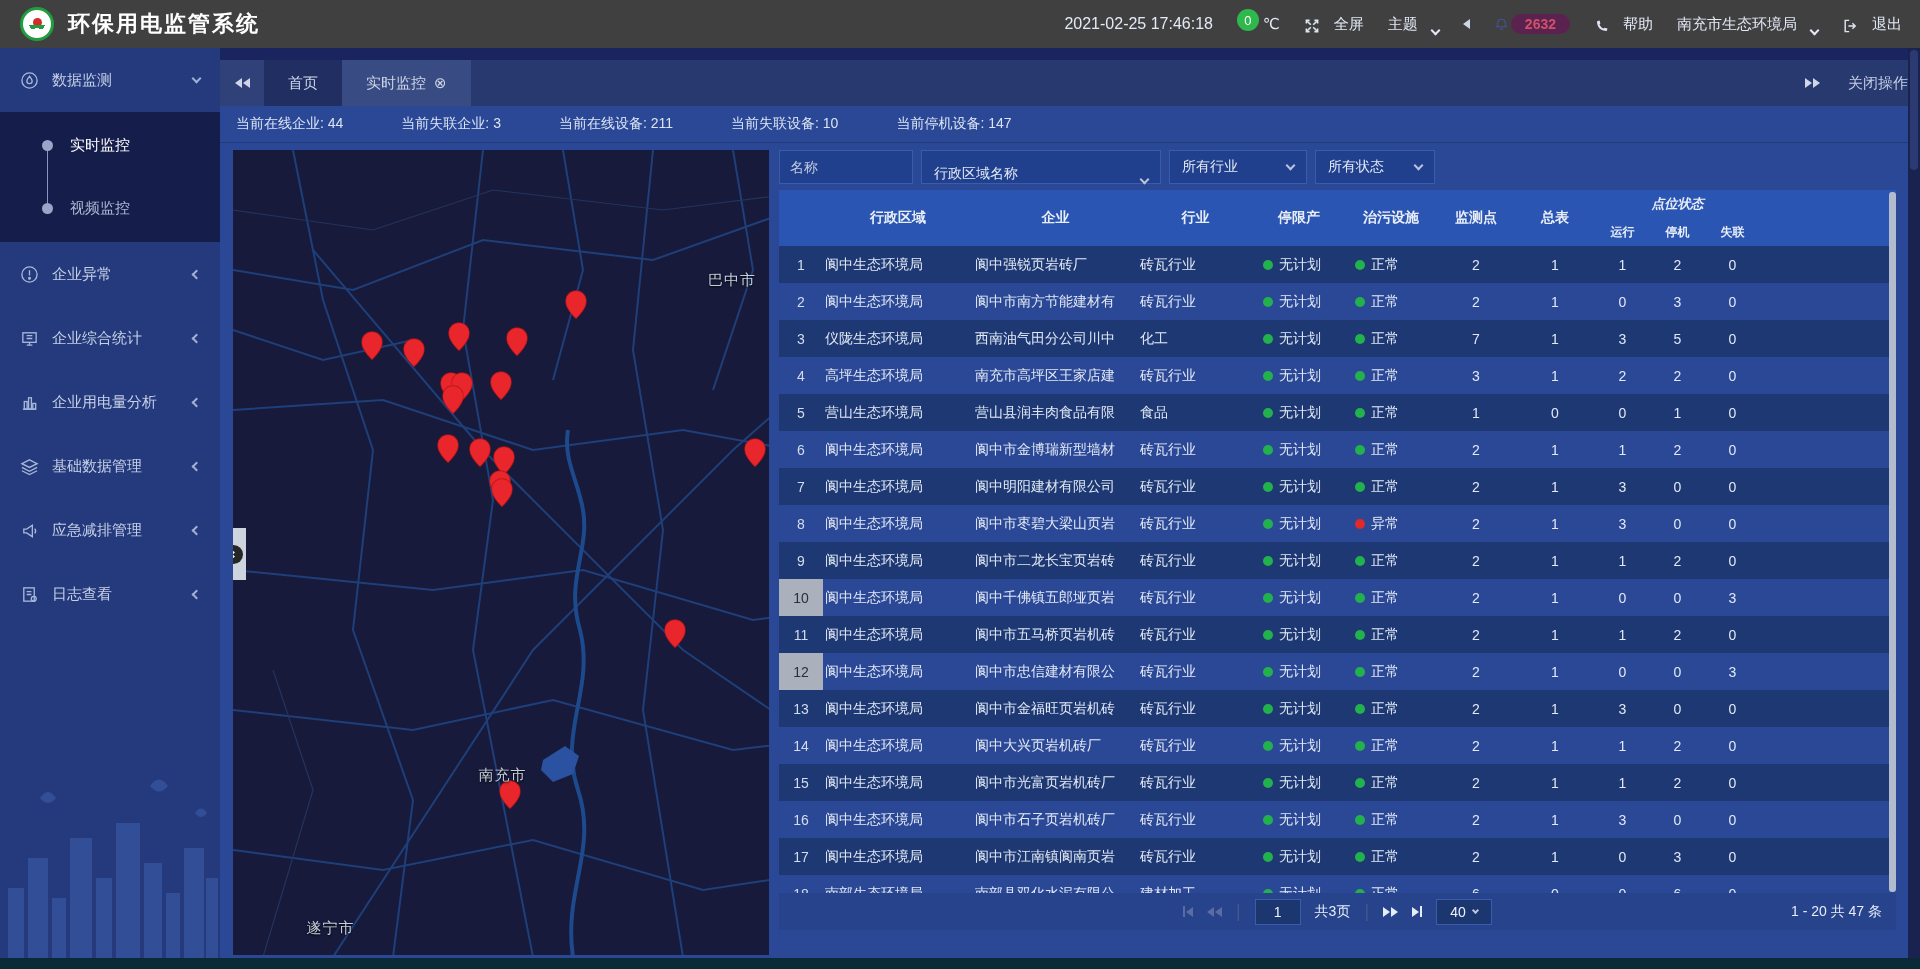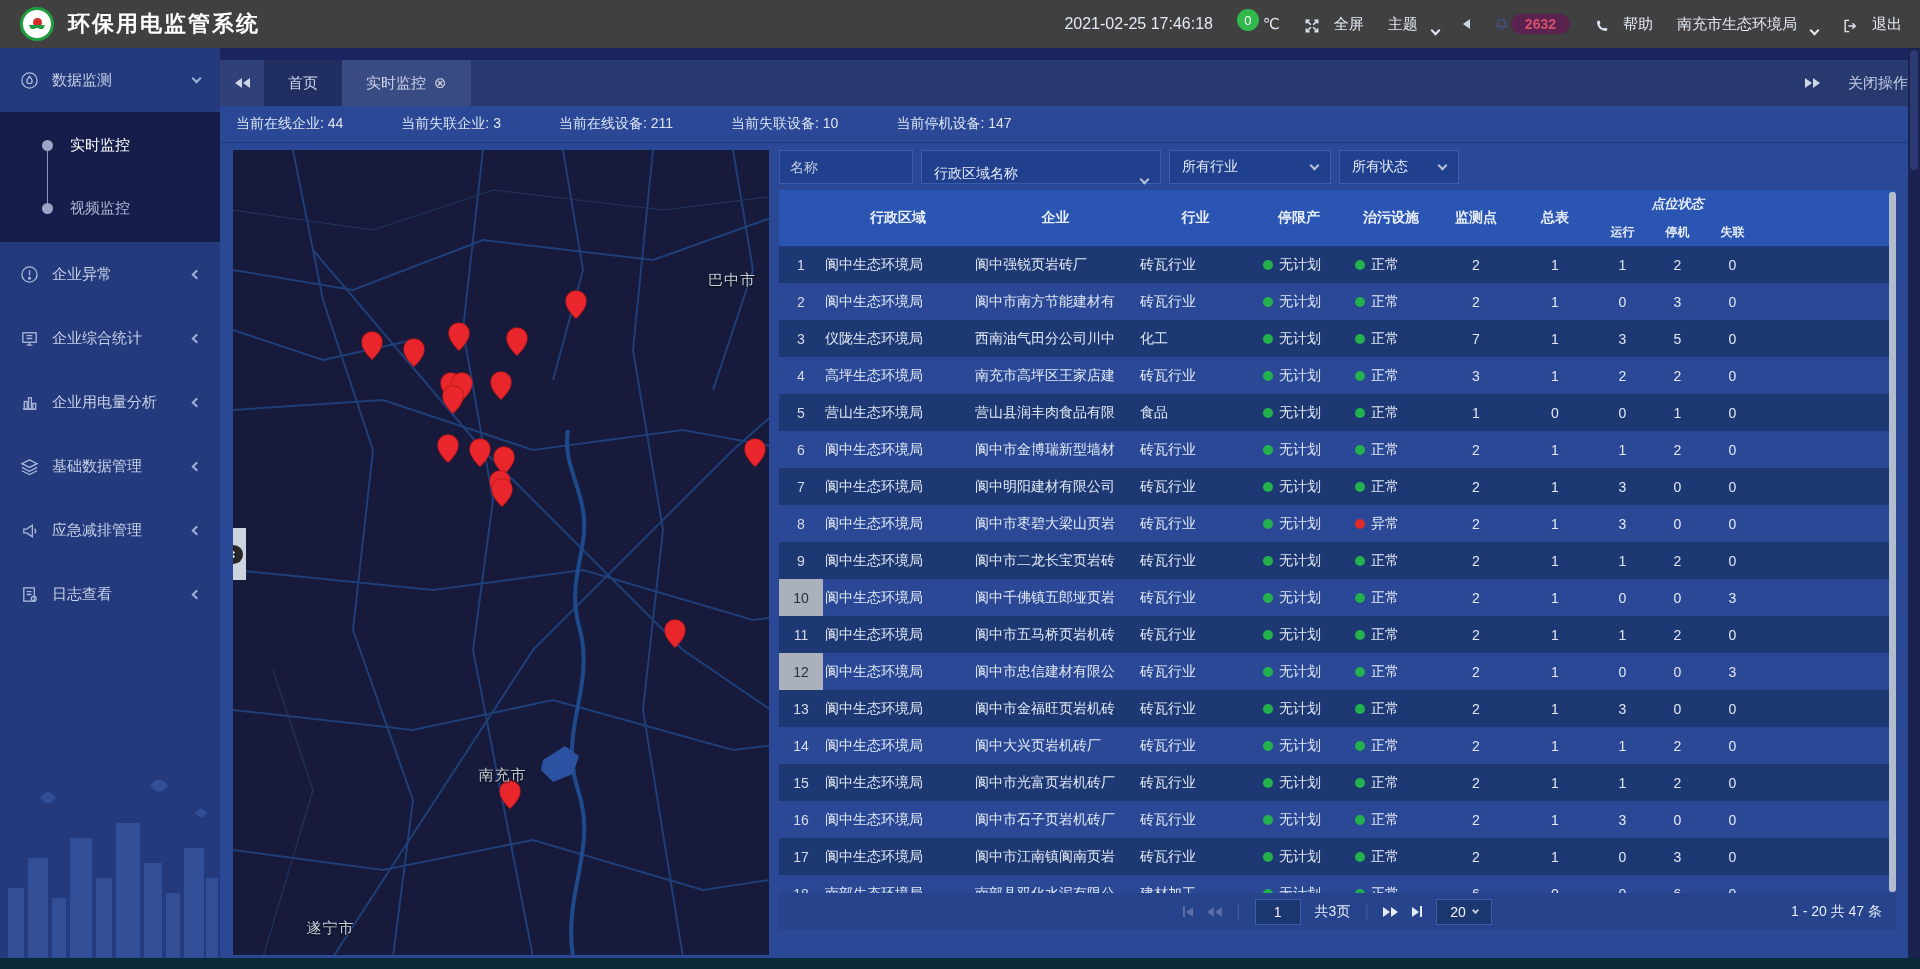--- a/index.html
+++ b/index.html
@@ -82,21 +82,21 @@
 
   
   .table-panel { flex:1; display:flex; flex-direction:column; position:relative; }
   .filter-row { height:34px; display:flex; gap:8px; margin-bottom:6px; }
   .f-input { width:134px; background:#20408e; border:1px solid #3a5cad; color:#e8eef8; padding:0 10px;
     font-size:14px; outline:none;}
   .f-input::placeholder { color:#c2cce0; }
   .f-select { display:flex; align-items:center; justify-content:space-between; padding:0 12px;
     background:#20408e; border:1px solid #3a5cad; color:#e3eaf6; font-size:14px; cursor:pointer;}
   .f-select .chev { color:#b9c4da; }
-  .w-region{width:240px;align-items:flex-end;} .w-industry{width:162px;} .w-status{width:120px;}
+  .w-region{width:240px;align-items:flex-end;} .w-industry{width:138px;} .w-status{width:120px;}
 
   .grid { display:grid; grid-template-columns:44px 150px 165px 115px 92px 92px 78px 80px 55px 55px 55px; }
   .thead { background:#2b55b2; color:#e8eef8; font-weight:bold; font-size:14px;
     grid-template-rows:28px 28px; align-items:center; }
   .thead .h-main { grid-row:1/3; text-align:center; }
   .thead .h-group { grid-column:9/12; grid-row:1; text-align:center; font-style:italic; font-size:13px;}
   .thead .h-sub { grid-row:2; text-align:center; font-size:12px;}
   .tbody { height:647px; overflow:hidden; }
   .tr { height:37px; align-items:center; font-size:14px; color:#e2e9f5; cursor:pointer;}
   .tr.odd { background:#1d3873; } .tr.even { background:#2b4896; }
@@ -684,21 +684,21 @@
           <span class="pg-sep">|</span>
           <span class="pg-btn">
               <span class="tri-r"></span>
               <span class="tri-r"></span>
             </span>
           <span class="pg-btn">
               <span class="tri-r"></span>
               <span class="vbar"></span>
             </span>
           <span class="pg-size">
-            <span>20</span>
+            <span>40</span>
               <span class="chev chev-down"></span>
           </span>
           <span class="pg-range">1 - 20  共 47 条</span>
         </div>
         <div class="vthumb"></div>
       </div>
     </div>
   </div>
 
   <div class="pagescroll">

